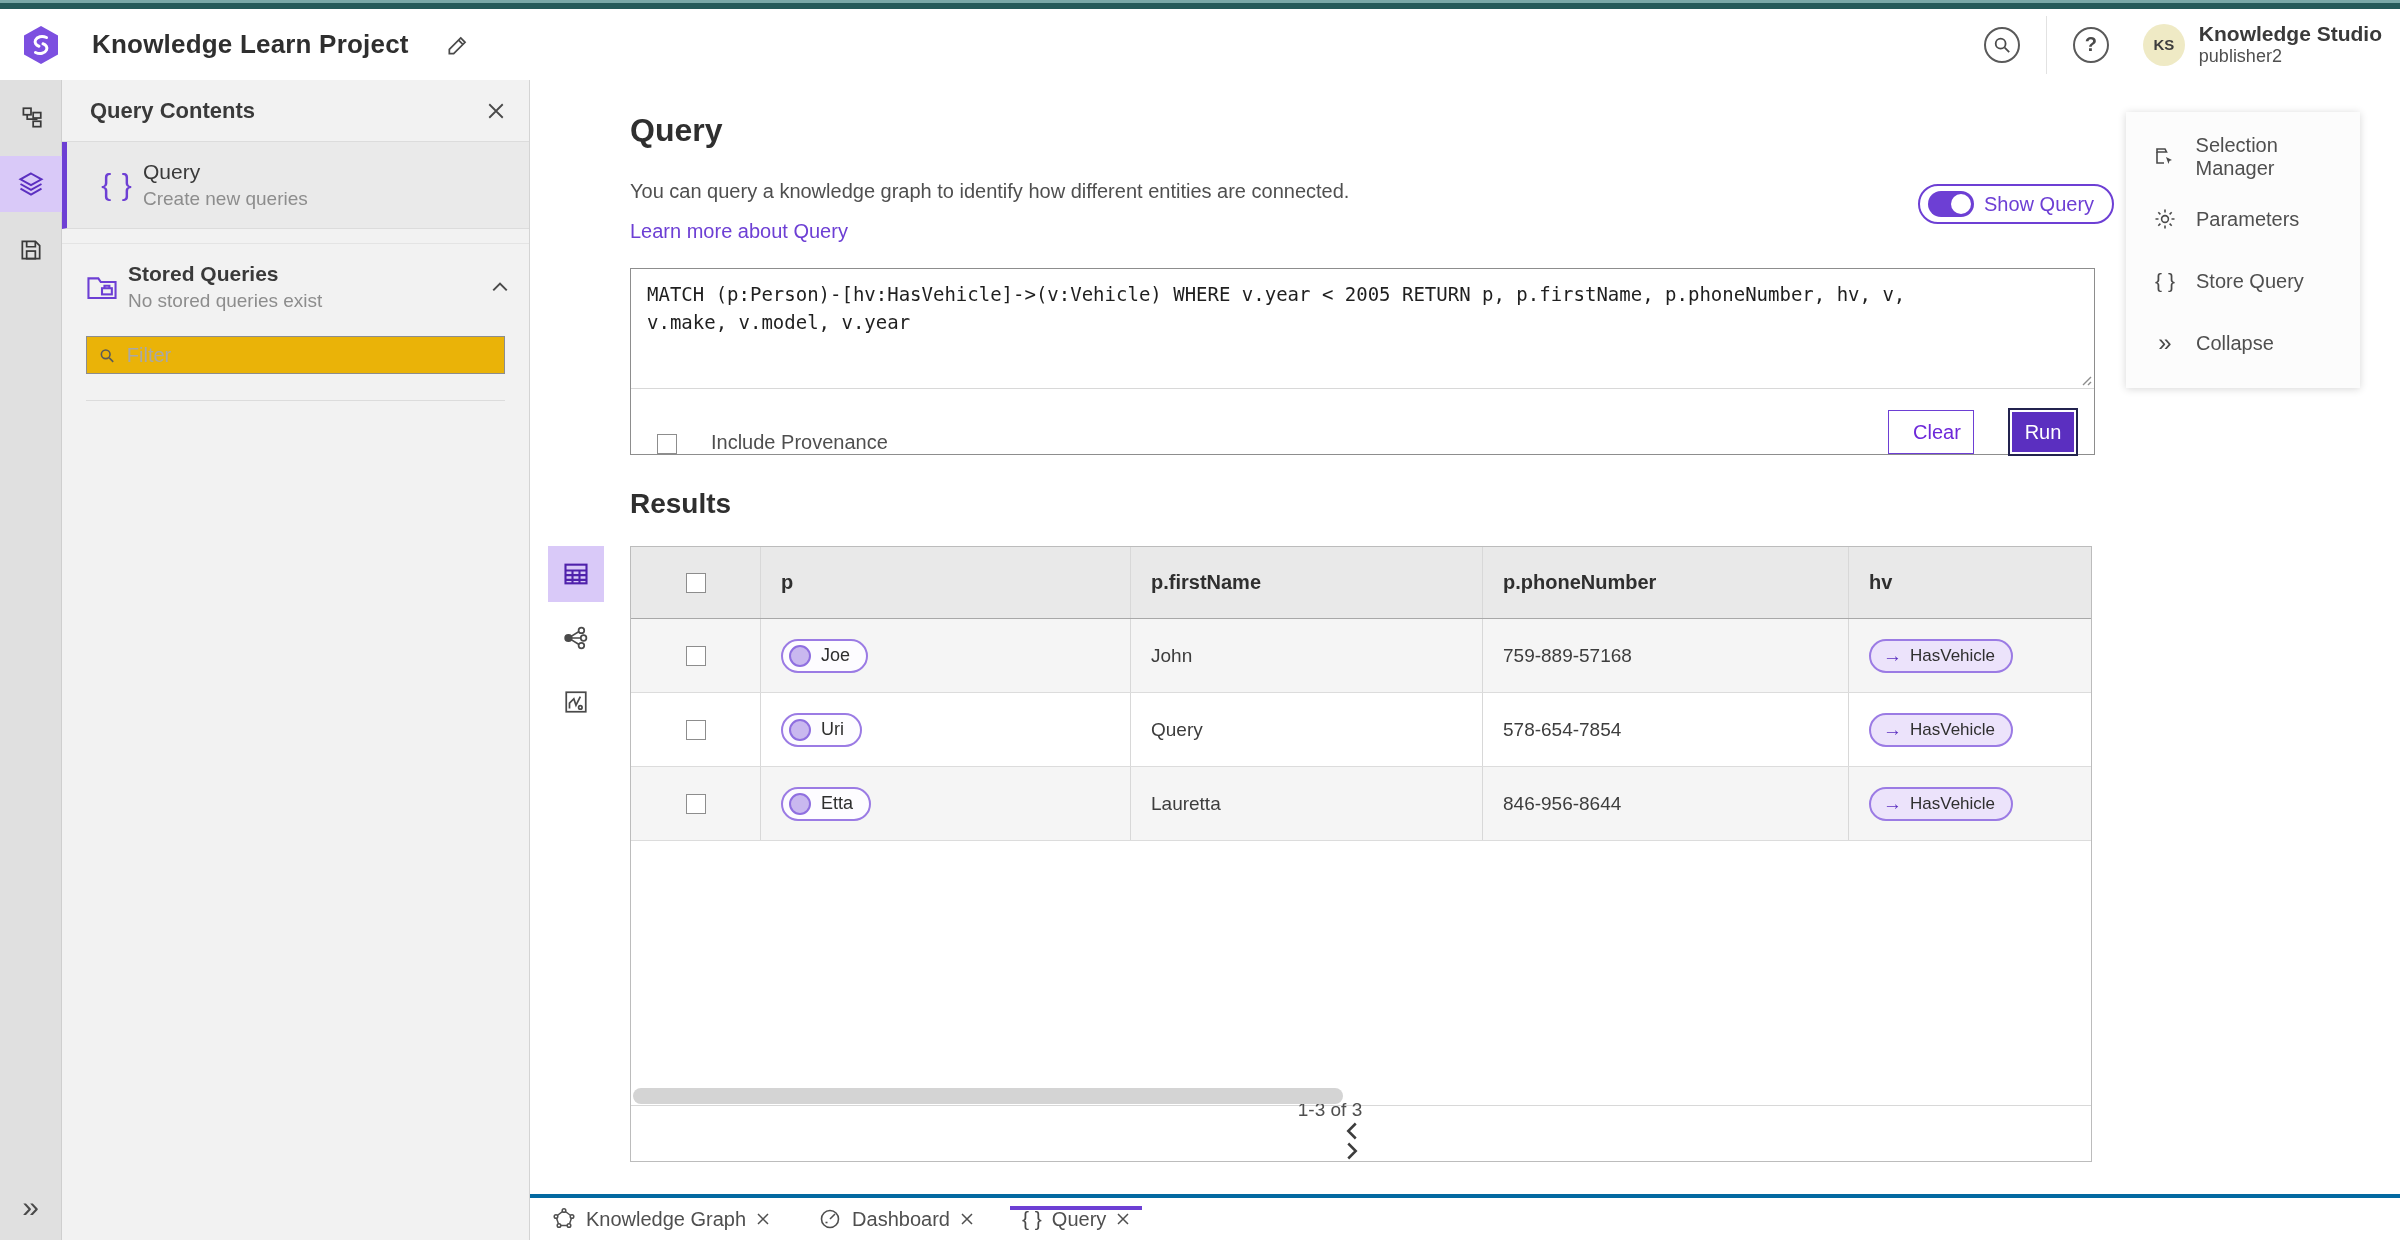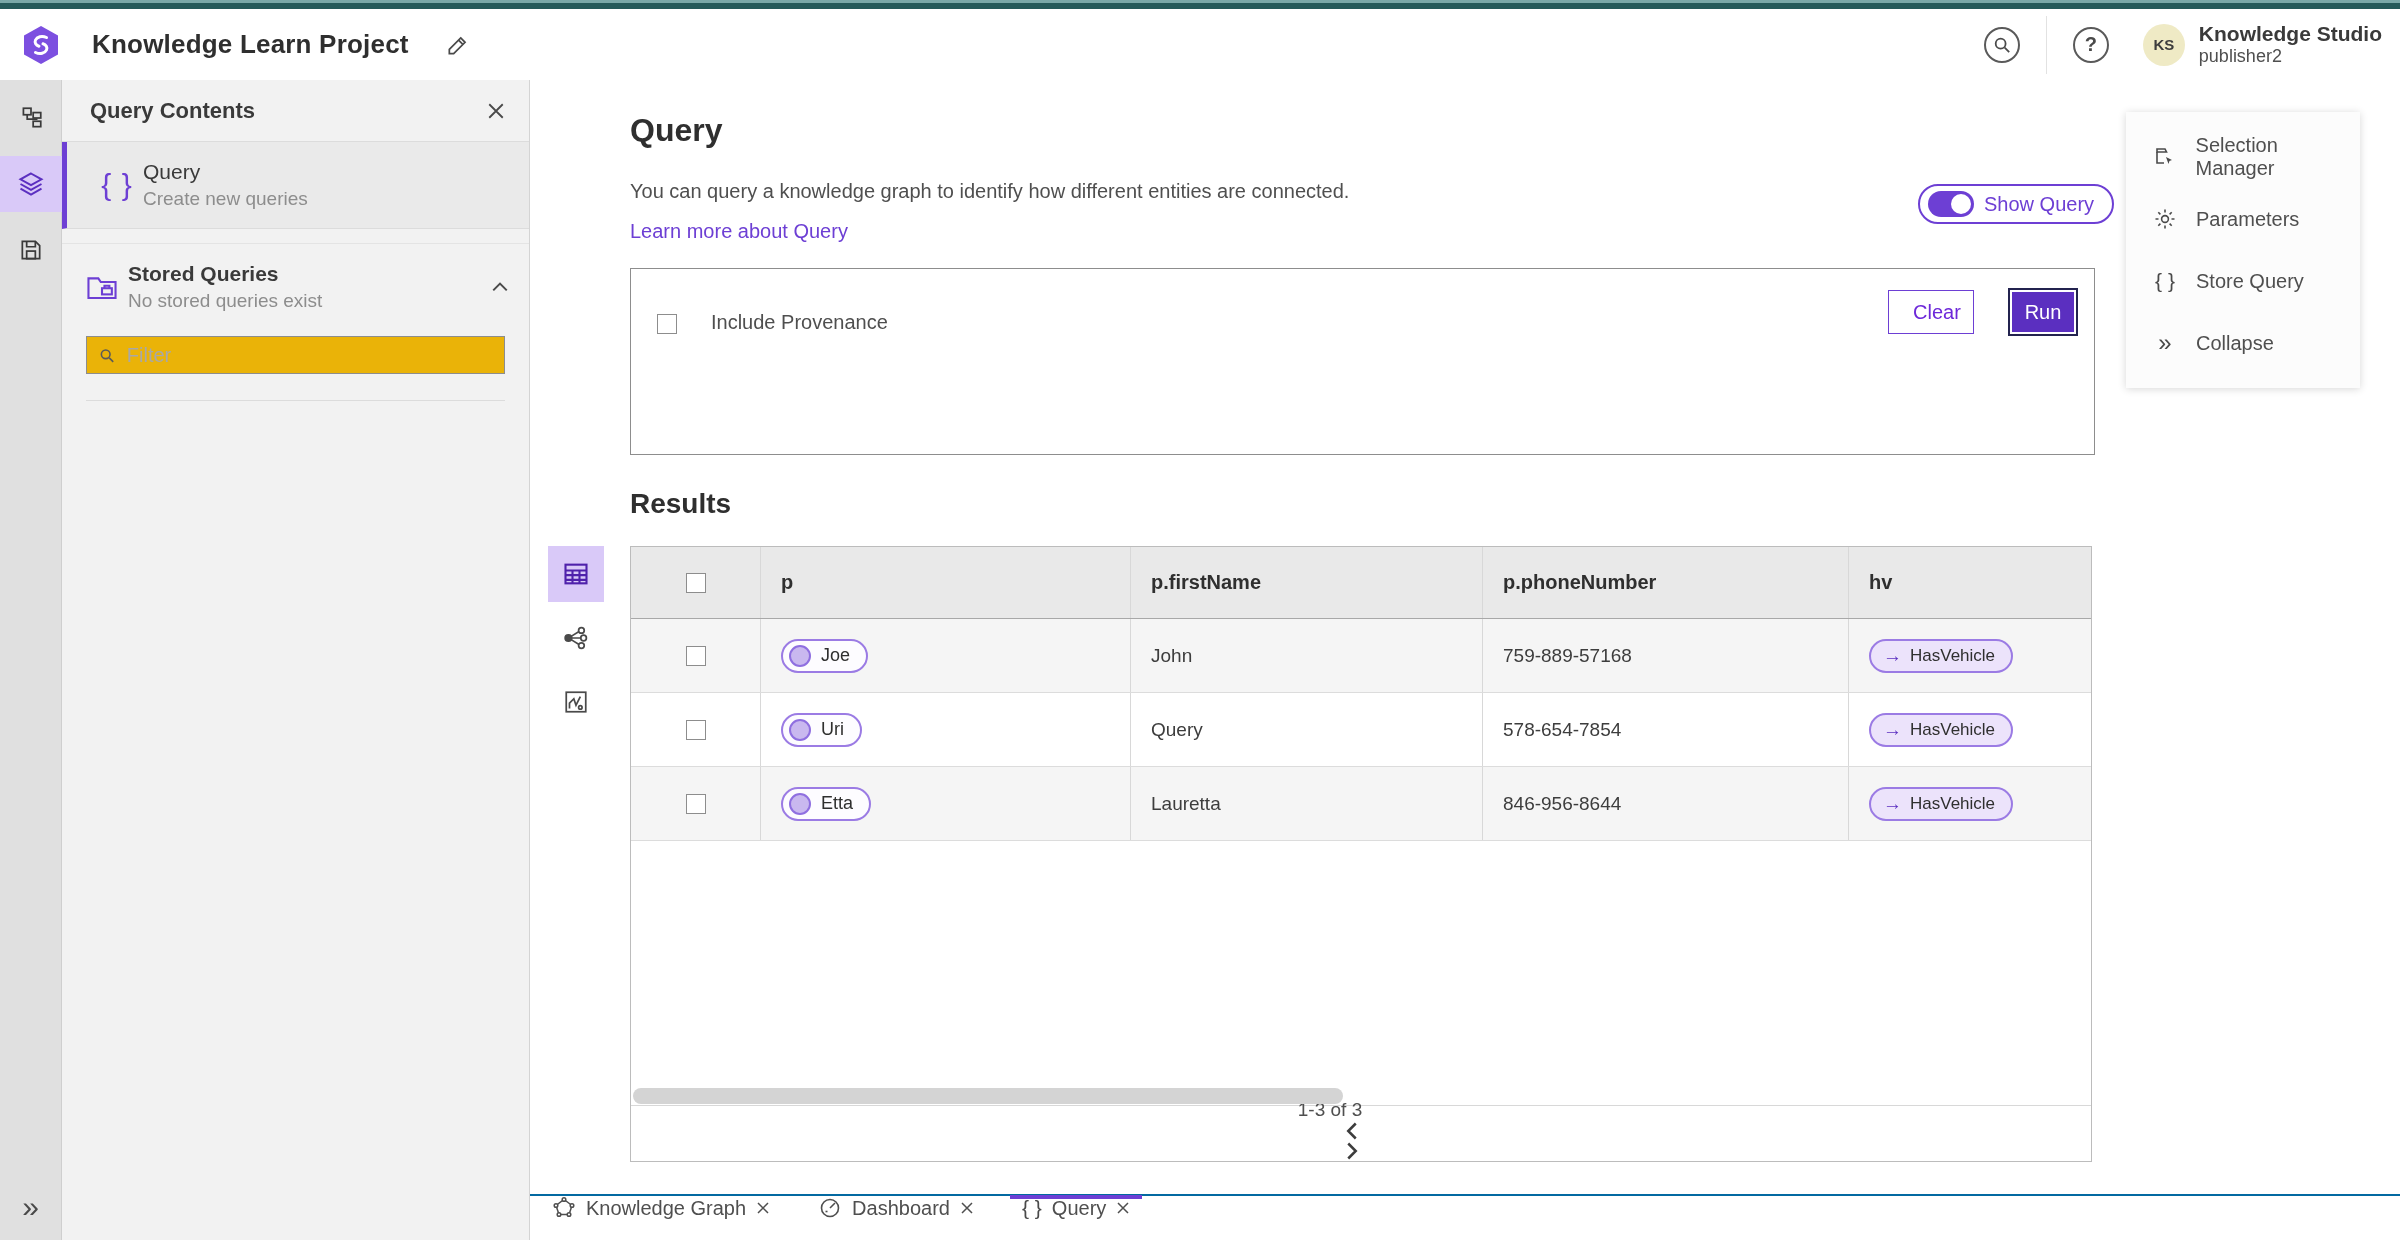--- a/index.html
+++ b/index.html
@@ -114,21 +114,21 @@
   .right-menu { position:absolute; left:1596px; top:32px; width:234px; background:#fcfcfc;
     box-shadow:0 1px 8px rgba(0,0,0,.16); padding:14px 0; }
   .rm-item { height:62px; display:flex; align-items:center; padding-left:24px; cursor:pointer; color:#4f4f4f; }
   .rm-item .rm-icon { width:30px; display:flex; justify-content:center; margin-right:16px; color:#4a4a4a; }
   .rm-label { font-size:20px; }
   .rm-item.disabled { color:#c6c6c6; cursor:default; }
   .rm-item.disabled .rm-icon { color:#c6c6c6; }
   .rm-glyph { font-size:24px; line-height:1; color:inherit; }
   .braces-sm { font-size:21px; color:#4a4a4a; }
   
-  .tabbar { height:46px; background:#fff; border-top:2px solid #0369a1; display:flex; align-items:flex-start; padding-left:4px; }
+  .tabbar { height:46px; background:#fff; border-top:4px solid #0369a1; display:flex; align-items:center; padding-left:4px; }
   .tab { position:relative; display:flex; align-items:center; gap:10px; padding:0 18px; margin-right:12px;
     color:#4f4f4f; cursor:pointer; }
   .tab.active::before { content:""; position:absolute; left:6px; right:6px; top:-1px; height:4px; background:#6d3fd4; }
   .tab-label { font-size:20px; }
   .tab-close { display:flex; color:#4f4f4f; }
   svg { display:block; }
 </style>
 </head>
 <body>
 
@@ -253,20 +253,28 @@
         <a class="learn-link">Learn more about Query</a>
 
         <div class="show-query">
           <div class="switch">
               <div class="knob"></div>
             </div>
           <div class="show-query-label">Show Query</div>
         </div>
 
         <div class="query-card">
+          <div class="query-edit">
+            <div class="query-text">MATCH (p:Person)-[hv:HasVehicle]-&gt;(v:Vehicle) WHERE v.year &lt; 2005 RETURN p, p.firstName, p.phoneNumber, hv, v, v.make, v.model, v.year</div>
+            <div class="grip">
+              <svg width="14" height="14" viewBox="0 0 14 14" stroke="#8d8d8d" stroke-width="1.4">
+                  <path d="M13 5L5 13M13 10l-3 3"></path>
+                </svg>
+            </div>
+          </div>
           <div class="query-foot">
             <div class="checkbox"></div>
             <div class="prov-label">Include Provenance</div>
             <div class="foot-spacer"></div>
             <button class="btn-clear">Clear</button>
             <button class="btn-run">Run</button>
           </div>
         </div>
 
         <div class="h2">Results</div>

